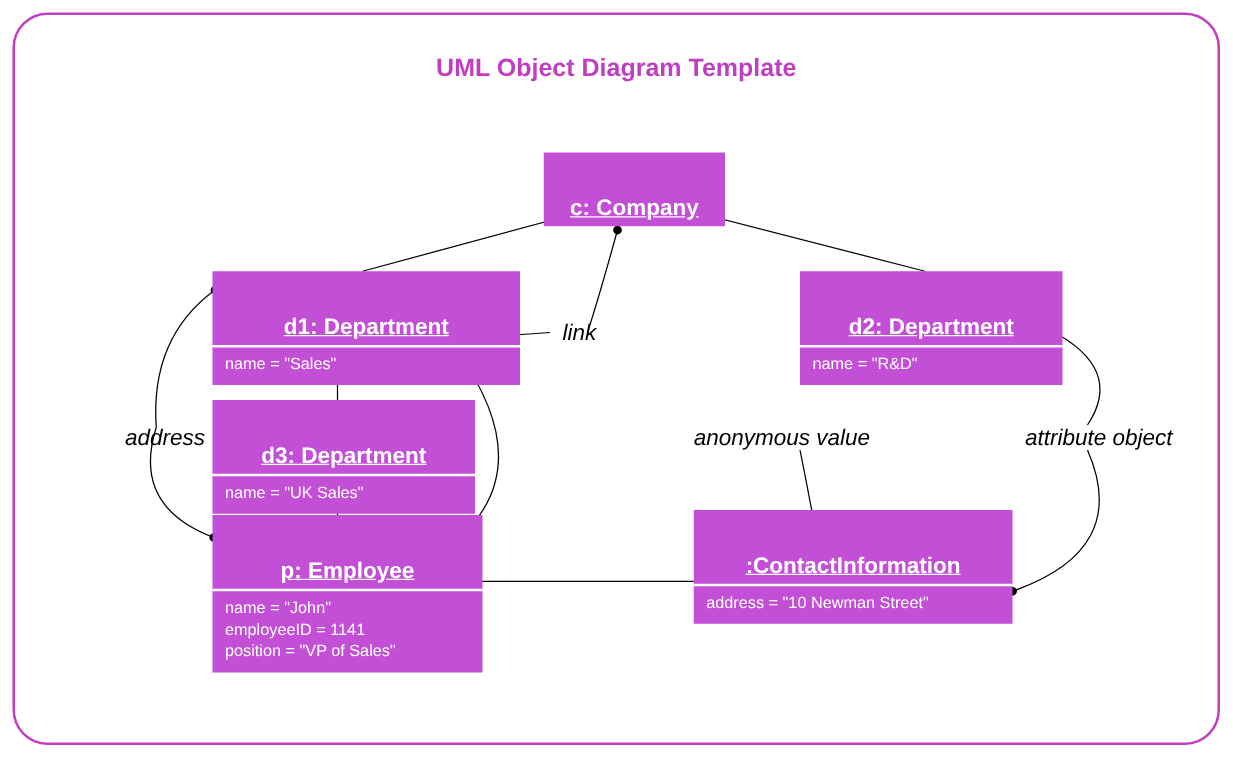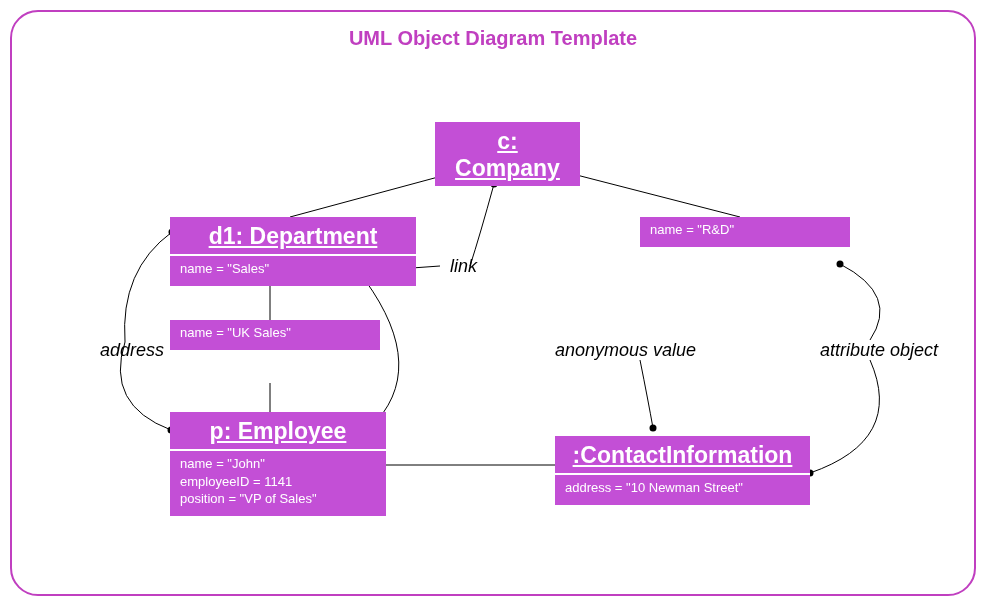--- a/index.html
+++ b/index.html
@@ -15,21 +15,21 @@
     width: 966px;
     height: 586px;
     border: 2px solid #c03fc0;
     border-radius: 28px;
     box-sizing: border-box;
   }
   .title {
     position: absolute;
     left: 0;
     right: 0;
-    top: 15px;
+    top: 32px;
     text-align: center;
     color: #c03fc0;
     font-weight: bold;
     font-size: 20px;
   }
   svg.conn {
     position: absolute;
     left: 0;
     top: 0;
     width: 986px;
@@ -38,24 +38,25 @@
   }
   .obj {
     position: absolute;
     background: #c34fd6;
     box-sizing: border-box;
   }
   .obj-head {
     text-align: center;
     color: #fff;
     font-weight: bold;
-    font-size: 23px;
+    font-size: 18px;
     text-decoration: underline;
     padding: 6px 8px 4px 8px;
     border-bottom: 2px solid #fff;
+    margin-top: 28px;
   }
   .obj-head.noattr {
     border-bottom: none;
   }
   .obj-body {
     color: #fff;
     font-size: 13px;
     padding: 4px 10px 8px 10px;
     line-height: 1.35;
   }
@@ -111,41 +112,43 @@
 </div>
 
 <div class="obj" style="left:170px; top:217px; width:246px;">
   <div class="obj-head">d1: Department</div>
   <div class="obj-body">
     <div>name = "Sales"</div>
   </div>
 </div>
 
 <div class="obj" style="left:640px; top:217px; width:210px;">
+  <div class="obj-head">d2: Department</div>
   <div class="obj-body">
     <div>name = "R&amp;D"</div>
   </div>
 </div>
 
 <div class="obj" style="left:170px; top:320px; width:210px;">
+  <div class="obj-head">d3: Department</div>
   <div class="obj-body">
     <div>name = "UK Sales"</div>
   </div>
 </div>
 
 <div class="obj" style="left:170px; top:412px; width:216px;">
   <div class="obj-head">p: Employee</div>
   <div class="obj-body">
     <div>name = "John"</div>
     <div>employeeID = 1141</div>
     <div>position = "VP of Sales"</div>
   </div>
 </div>
 
-<div class="obj" style="left:555px; top:436px; width:255px;">
+<div class="obj" style="left:555px; top:408px; width:255px;">
   <div class="obj-head">:ContactInformation</div>
   <div class="obj-body">
     <div>address = "10 Newman Street"</div>
   </div>
 </div>
 
 <div class="ann" style="left:450px; top:256px;">link</div>
 <div class="ann" style="left:100px; top:340px;">address</div>
 <div class="ann" style="left:555px; top:340px;">anonymous value</div>
 <div class="ann" style="left:820px; top:340px;">attribute object</div>

